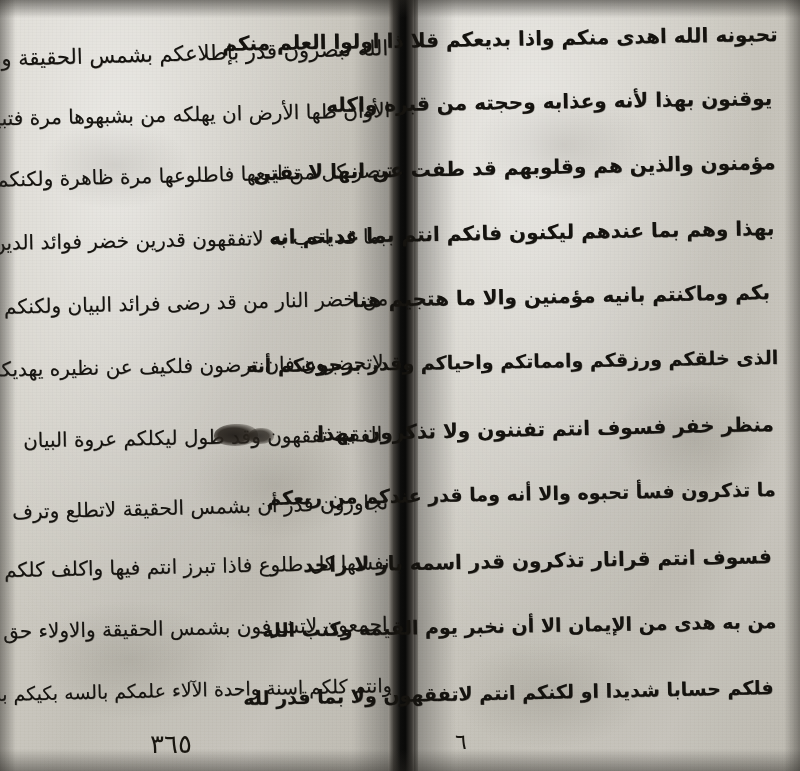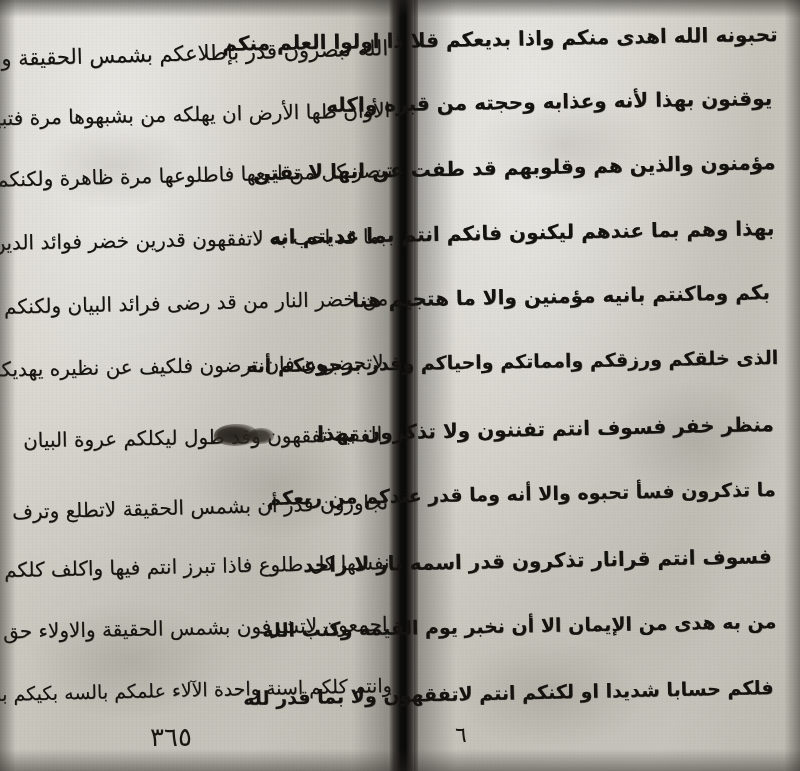--- a/index.html
+++ b/index.html
@@ -104,20 +104,21 @@
     text-shadow: 0.4px 0.4px 0 rgba(25,22,18,0.45);
     transform-origin: right center;
   }
 
   .page-number {
     position: absolute;
     color: #18150f;
     font-family: "DejaVu Sans", sans-serif;
     font-size: 26px;
     letter-spacing: 1px;
+    margin-top: 7px;
   }
 
   
   .blot {
     position: absolute;
     background: radial-gradient(ellipse at 45% 50%, #1b1713 0%, #2a251f 45%, rgba(60,54,46,0.25) 78%, rgba(60,54,46,0) 100%);
     border-radius: 50% 45% 55% 50% / 55% 50% 50% 45%;
     pointer-events: none;
   }
 

